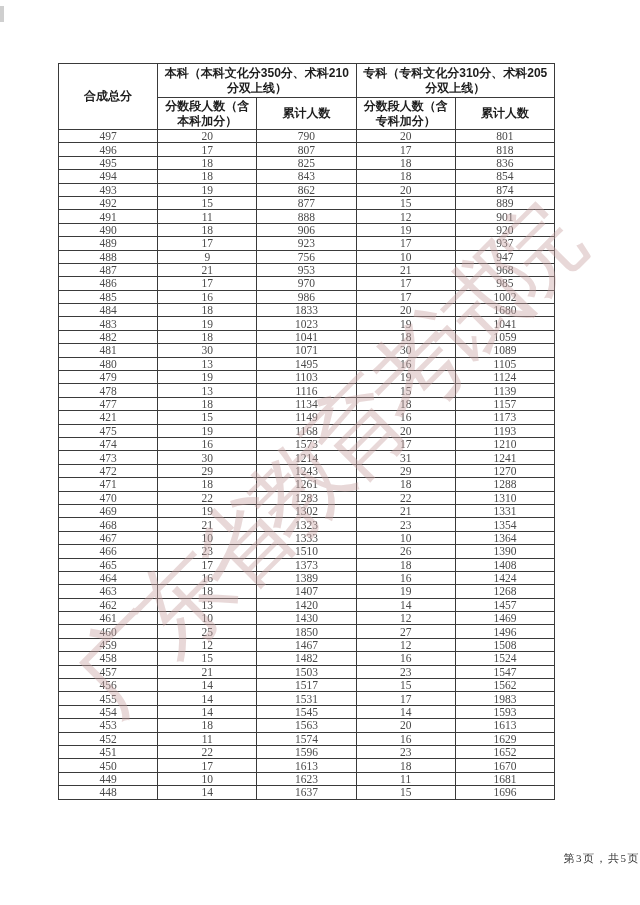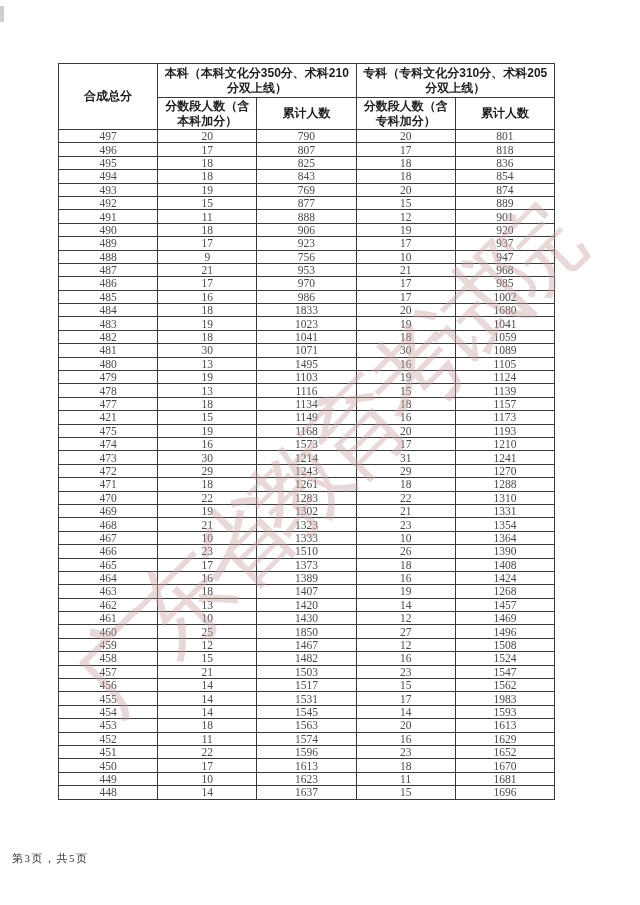--- a/index.html
+++ b/index.html
@@ -73,24 +73,24 @@
   tr.header-sub-row th { height: 31px; }
   th.group-head { text-align: center; margin-left: 16px; }
   table.score-table td {
     height: 12.4px;
     font-size: 11.5px;
     line-height: 12px;
     color: #4a4a4a;
   }
   .footer {
     position: absolute;
-    left: 12px;
+    left: 4px;
     right: 0;
     top: 851px;
-    text-align: left;
+    text-align: right;
     font-size: 11px;
     letter-spacing: 1.5px;
     color: #333333;
     z-index: 2;
   }
 </style>
 </head>
 <body>
 
 <div class="page">
@@ -145,21 +145,21 @@
         <tr>
           <td>494</td>
           <td>18</td>
           <td>843</td>
           <td>18</td>
           <td>854</td>
         </tr>
         <tr>
           <td>493</td>
           <td>19</td>
-          <td>769</td>
+          <td>862</td>
           <td>20</td>
           <td>874</td>
         </tr>
         <tr>
           <td>492</td>
           <td>15</td>
           <td>877</td>
           <td>15</td>
           <td>889</td>
         </tr>

